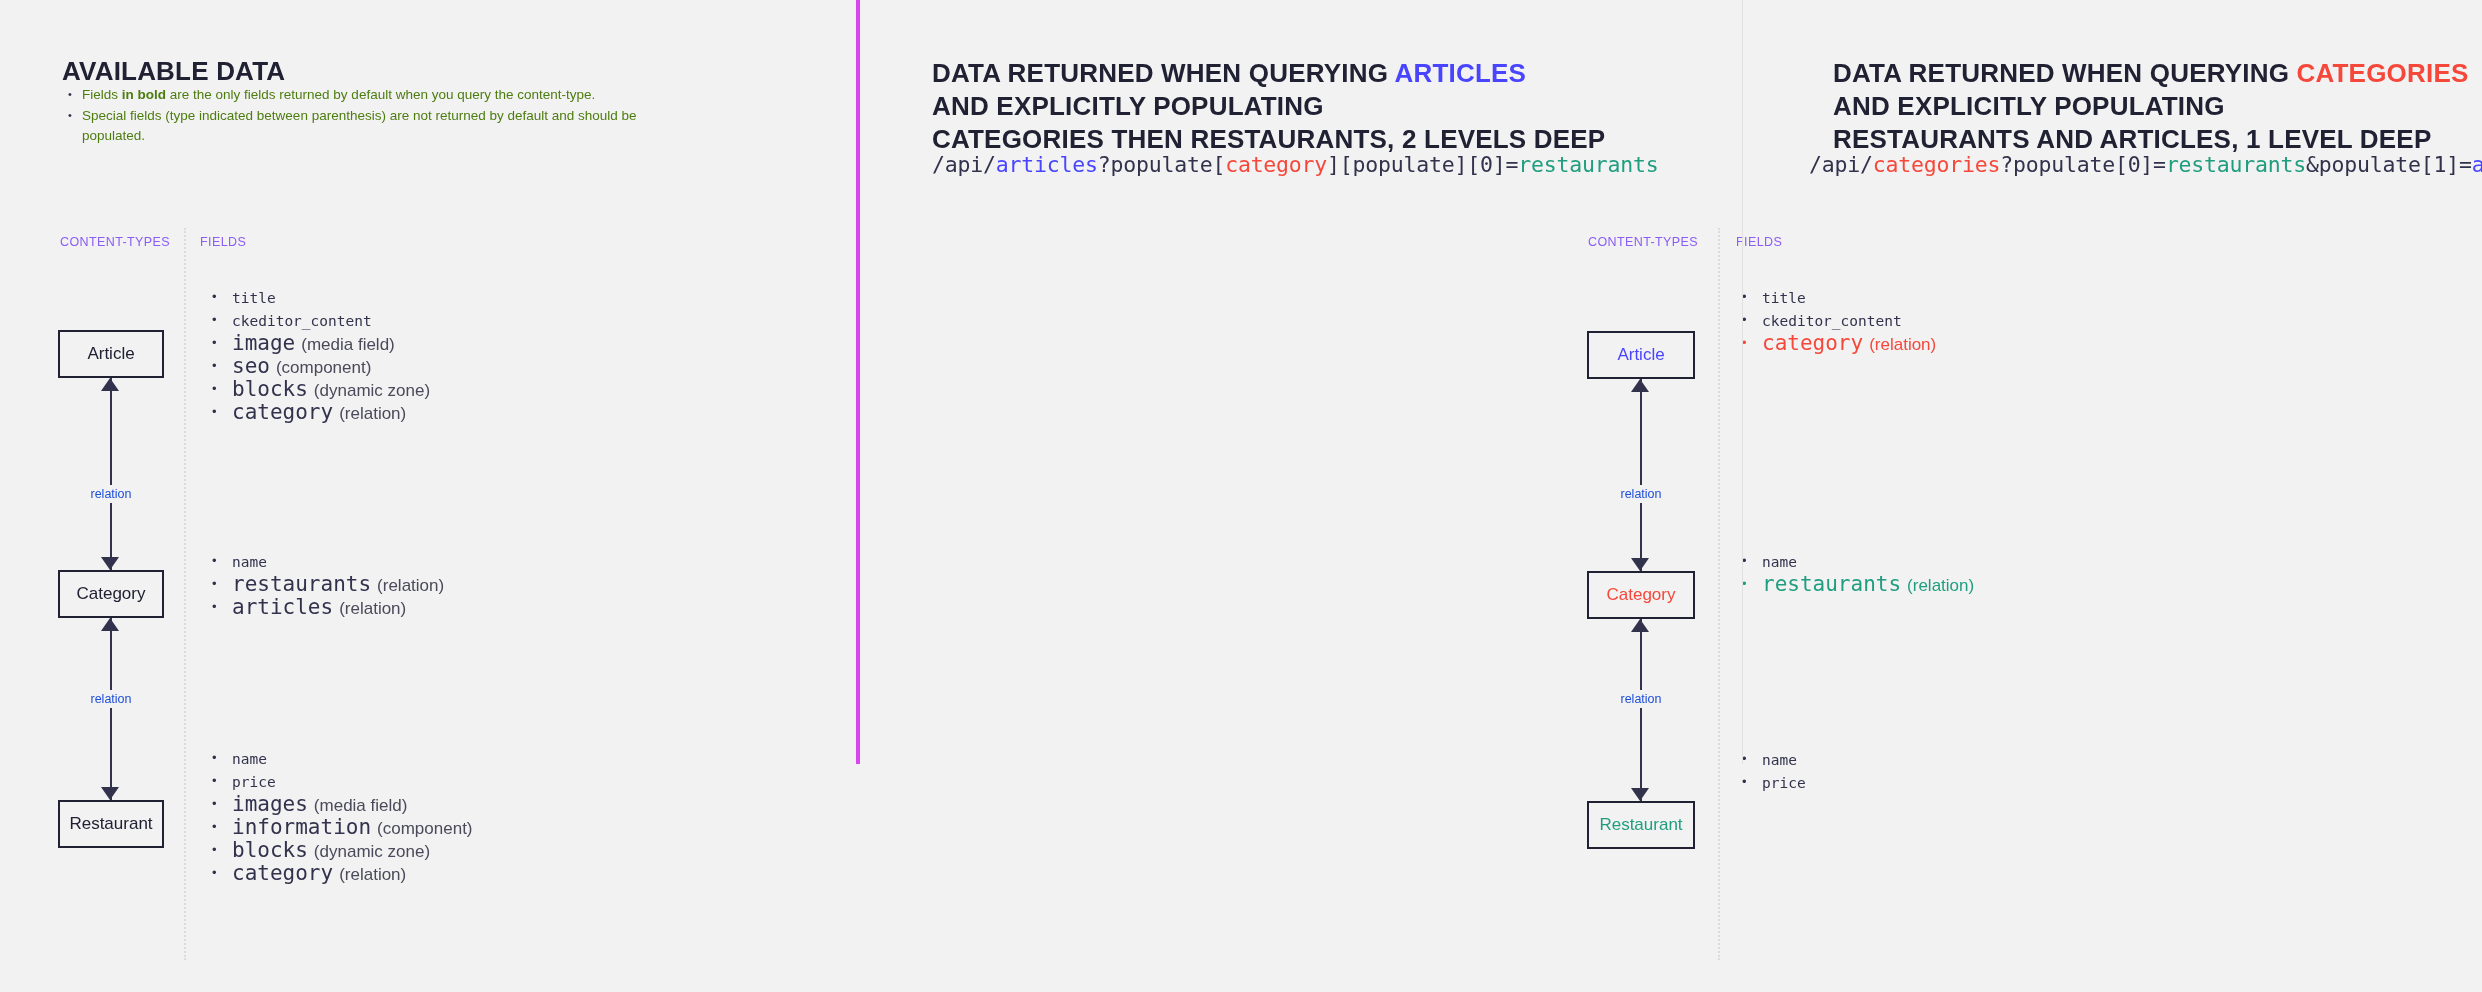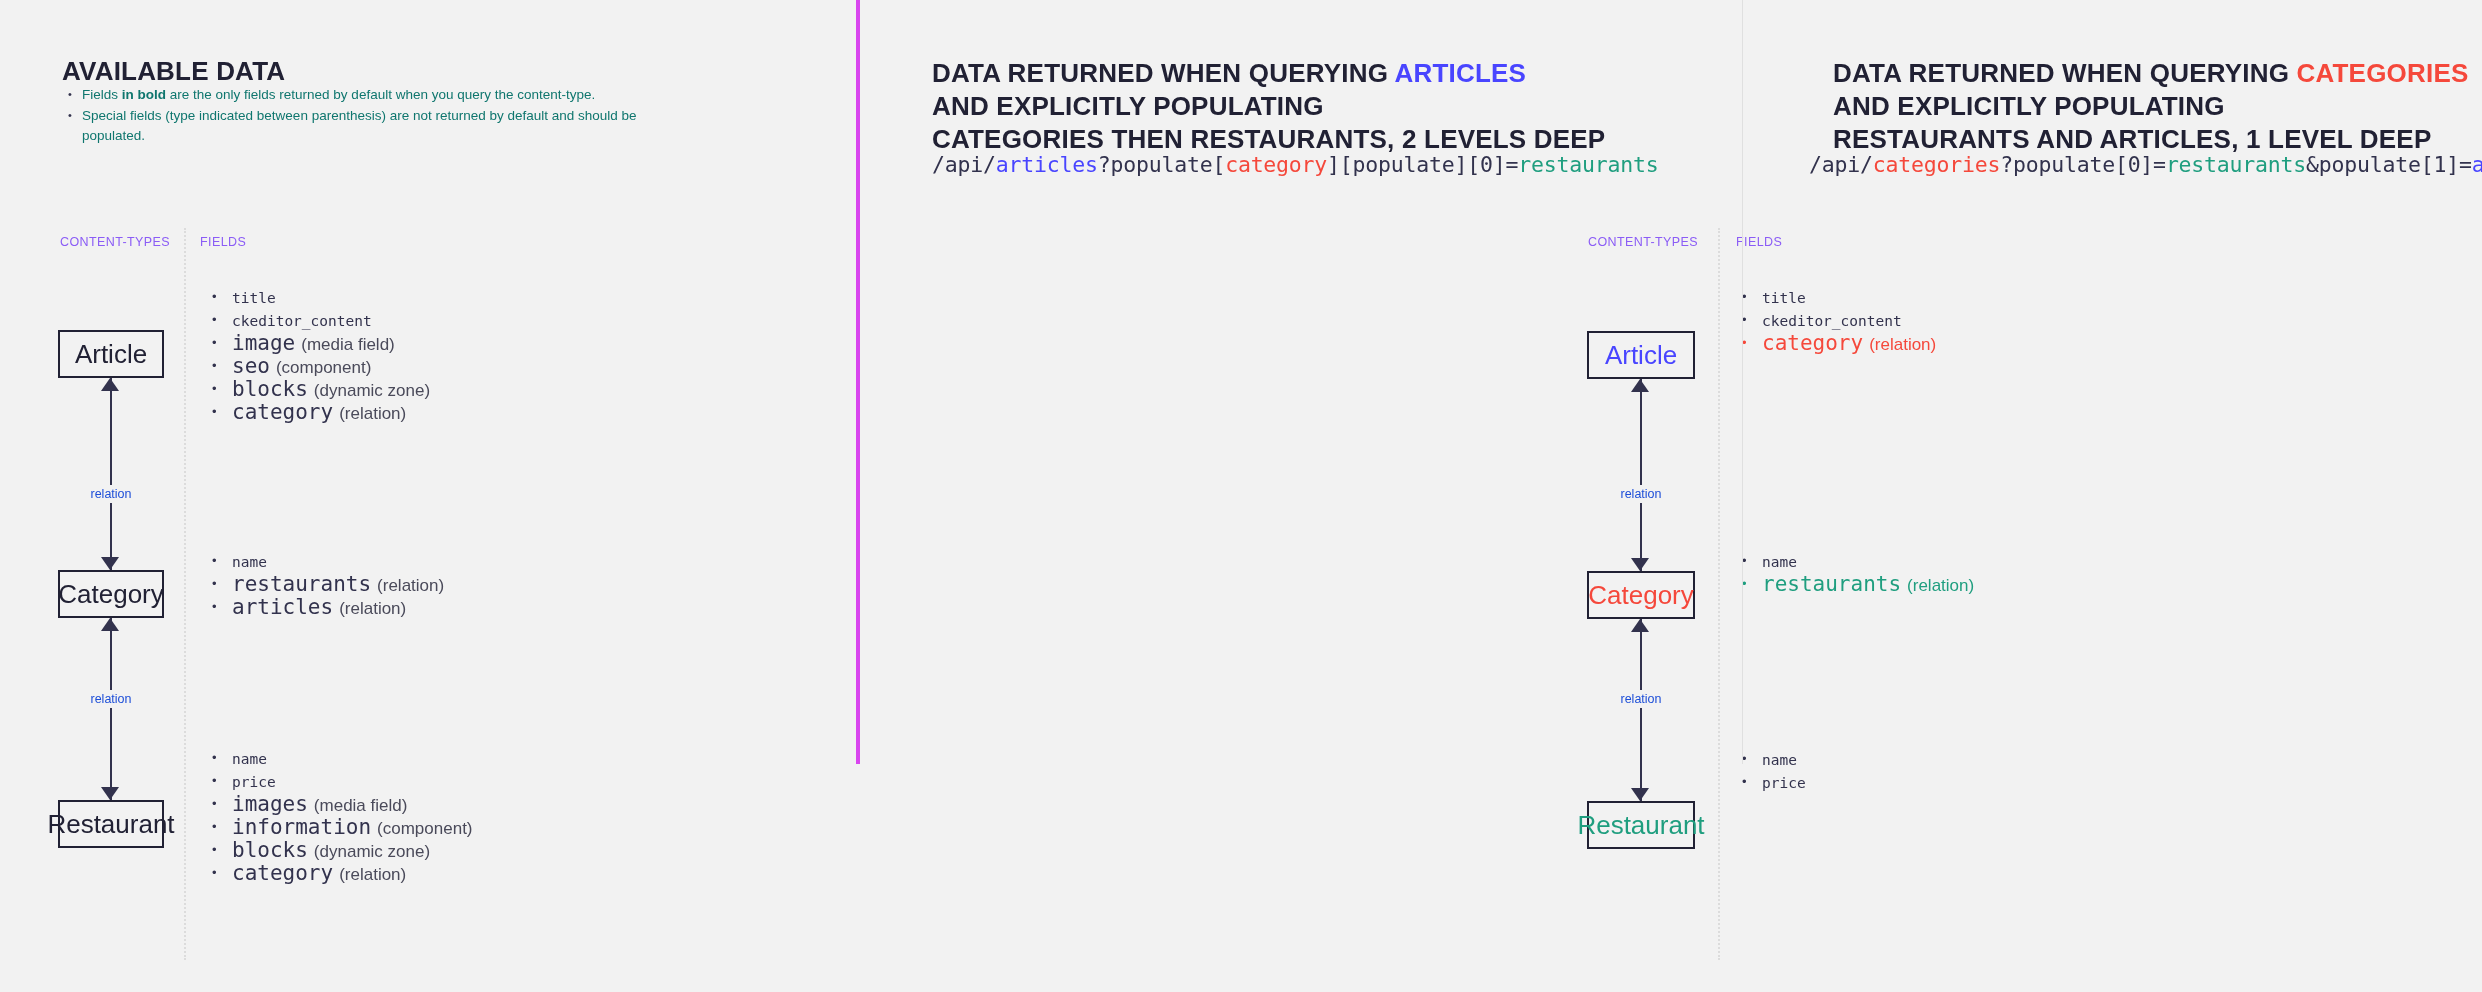--- a/index.html
+++ b/index.html
@@ -44,21 +44,21 @@
   .hl-green { color: #1f9e7f; }
 
   
   .intro {
     position: absolute;
     left: 62px;
     top: 85px;
     width: 600px;
     font-size: 13.5px;
     line-height: 20px;
-    color: #0f766e;
+    color: #4d7c0f;
   }
   .intro ul { margin: 0; padding-left: 20px; list-style: none; }
   .intro li { position: relative; margin-bottom: 1px; }
   .intro li::before {
     content: "\2022";
     position: absolute;
     left: -14px;
     top: -1px;
     font-size: 11px;
     color: #32324d;
@@ -106,21 +106,21 @@
 
   
   .entity-box {
     position: absolute;
     box-sizing: border-box;
     border: 2.5px solid #212134;
     background: transparent;
     display: flex;
     align-items: center;
     justify-content: center;
-    font-size: 26px;
+    font-size: 17px;
     color: #212134;
     height: 48px;
   }
 
   
   .arrow-line {
     position: absolute;
     width: 0;
     border-left: 2px solid #32324d;
   }

